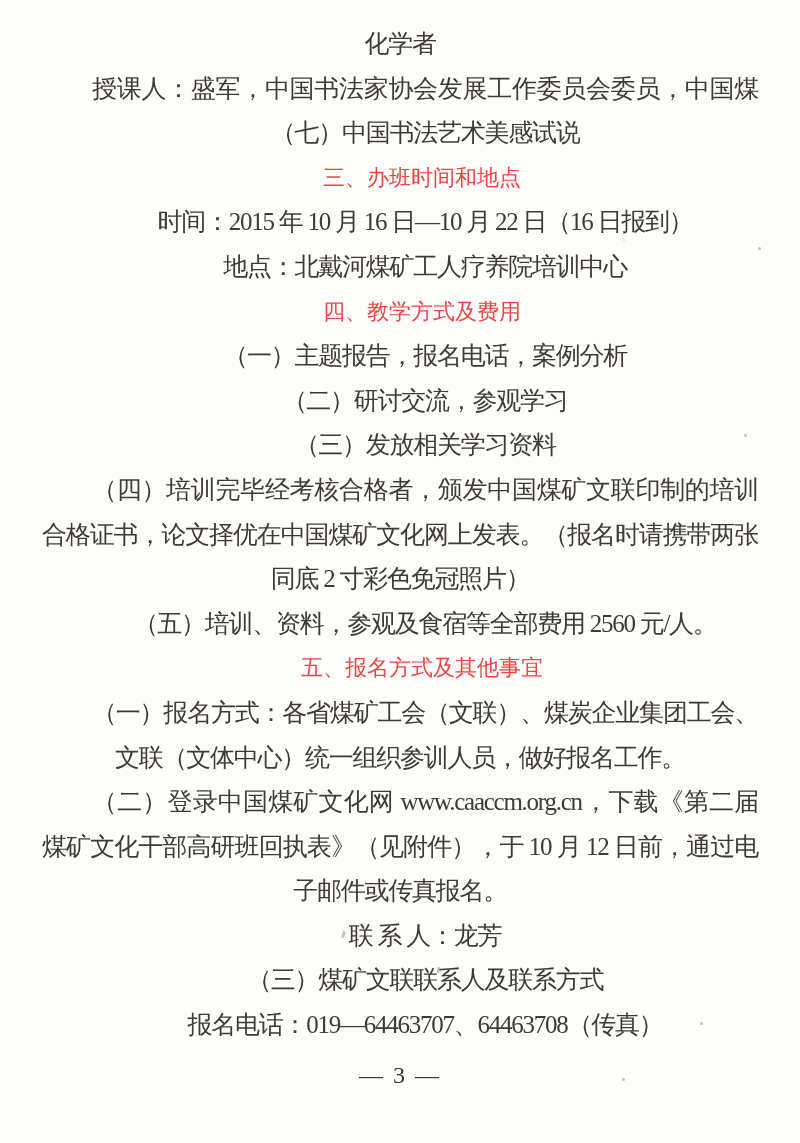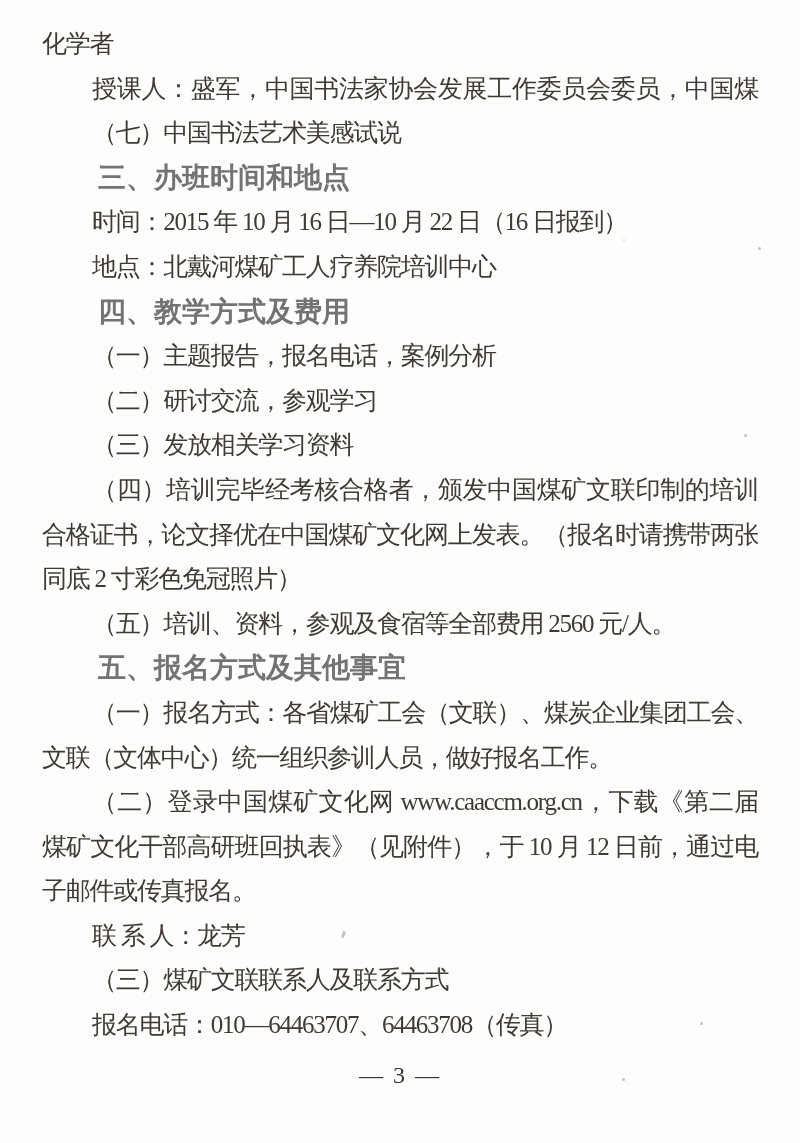--- a/index.html
+++ b/index.html
@@ -26,28 +26,28 @@
     background:
       radial-gradient(circle at 78% 21%, rgba(90,85,80,0.10) 0 1px, transparent 2px),
       radial-gradient(circle at 30% 66%, rgba(90,85,80,0.08) 0 1px, transparent 2px);
   }
   .doc-body { position: relative; }
   .line {
     font-size: 25px;
     line-height: 44.6px;
     letter-spacing: -0.05em;
     white-space: nowrap;
-    text-align: left;
+    text-align: center;
   }
   .line.indent { text-indent: 2em; }
   .line.bold {
-    font-weight: bold;
+    font-weight: normal;
     font-family: "Liberation Sans", "DejaVu Sans", sans-serif;
-    font-size: 28px;
-    color: #737373;
+    font-size: 22px;
+    color: #ef4444;
     letter-spacing: 0;
   }
   .line.j {
     text-align: justify;
     text-align-last: justify;
   }
   .page-number {
     position: relative;
     text-align: center;
     font-size: 24px;
@@ -87,21 +87,21 @@
       <div class="line">同底 2 寸彩色免冠照片）</div>
       <div class="line indent">（五）培训、资料，参观及食宿等全部费用 2560 元/人。</div>
       <div class="line indent bold">五、报名方式及其他事宜</div>
       <div class="line indent j">（一）报名方式：各省煤矿工会（文联）、煤炭企业集团工会、</div>
       <div class="line">文联（文体中心）统一组织参训人员，做好报名工作。</div>
       <div class="line indent j">（二）登录中国煤矿文化网 www.caaccm.org.cn，下载《第二届</div>
       <div class="line j">煤矿文化干部高研班回执表》（见附件），于 10 月 12 日前，通过电</div>
       <div class="line">子邮件或传真报名。</div>
       <div class="line indent">联 系 人：龙芳</div>
       <div class="line indent">（三）煤矿文联联系人及联系方式</div>
-      <div class="line indent">报名电话：010—64463707、64463708（传真）</div>
+      <div class="line indent">报名电话：019—64463707、64463708（传真）</div>
     </div>
   <div class="page-number">— 3 —</div>
 
   <span class="speck s1"></span>
   <span class="speck s2"></span>
   <span class="speck s3"></span>
   <span class="speck s4"></span>
   <span class="speck s5"></span>
   <span class="speck s6"></span>
 </div>

